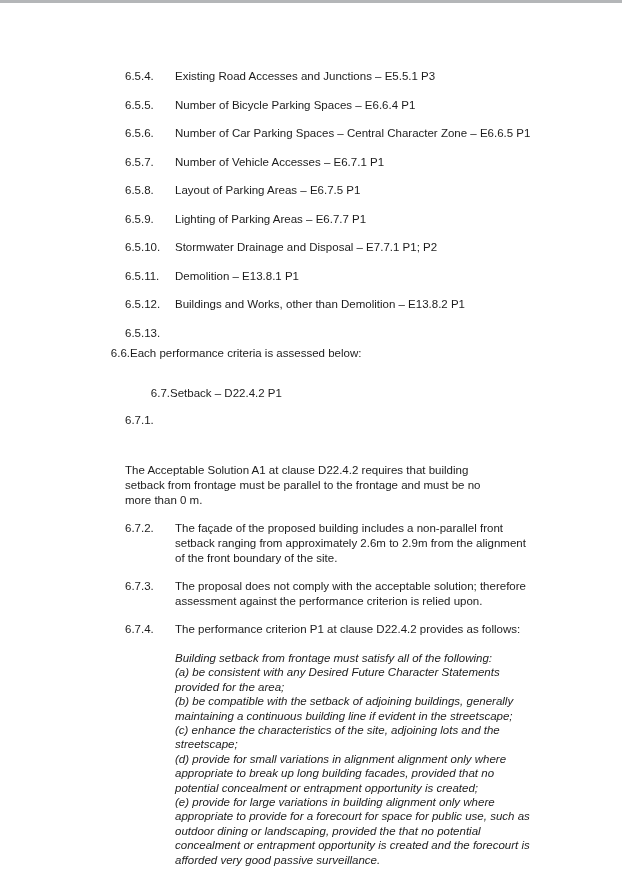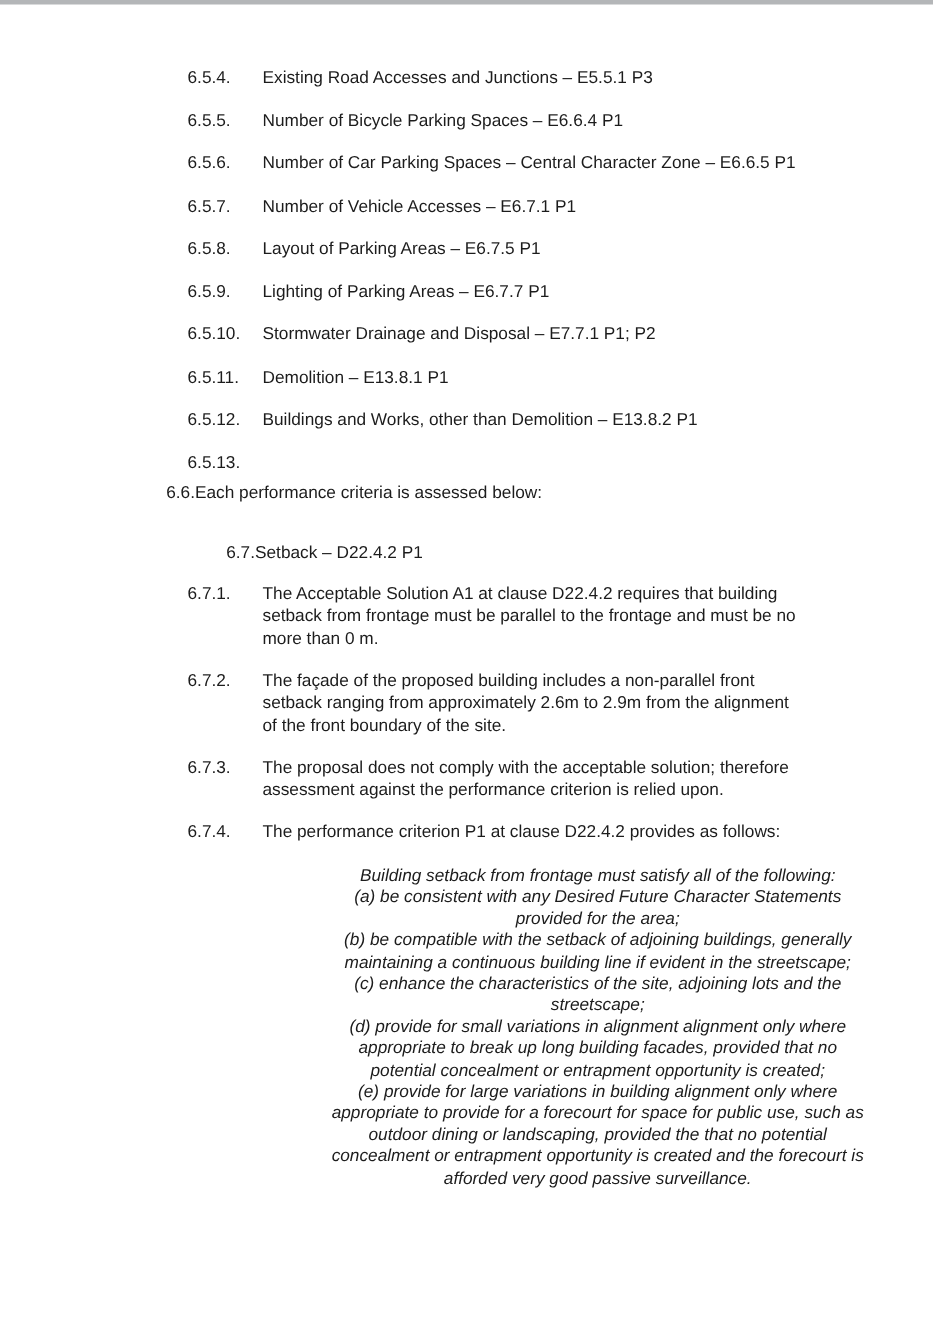--- a/index.html
+++ b/index.html
@@ -16,50 +16,49 @@
     font-size: 11.5px;
     color: #1c1c1c;
     overflow: hidden;
   }
   .top-rule {
     height: 3px;
     width: 100%;
     background: #b4b6b8;
   }
   .content {
-    padding-top: 42px;
+    padding-top: 66px;
   }
   .row {
     display: flex;
     white-space: nowrap;
     line-height: 15px;
   }
   
   .l3 { padding-left: 125px; }
   .l3 .num { flex: 0 0 50px; }
   
   .l2 { padding-left: 80px; }
   .l2 .num { flex: 0 0 50px; text-align: right; }
   
   .li { margin-bottom: 13.5px; }
   .s66 { margin-top: -8px; }
   .s67 { margin-top: 25px; margin-left: 40px; }
   
   .para { margin-bottom: 13px; }
   .para .lines .line { line-height: 15px; white-space: nowrap; }
-  .p1 { margin-top: 12px; }
+  .p1 { margin-top: 12px; flex-direction: column; }
   
   .quote {
     margin: 14px 0 0 175px;
     font-style: italic;
   }
   .quote .line {
     line-height: 14.4px;
     white-space: nowrap;
-    text-align: center;
   }
 </style>
 </head>
 <body>
 
 <div class="page">
   <div class="top-rule"></div>
   <div class="content">
 
     <div class="row l3 li">

